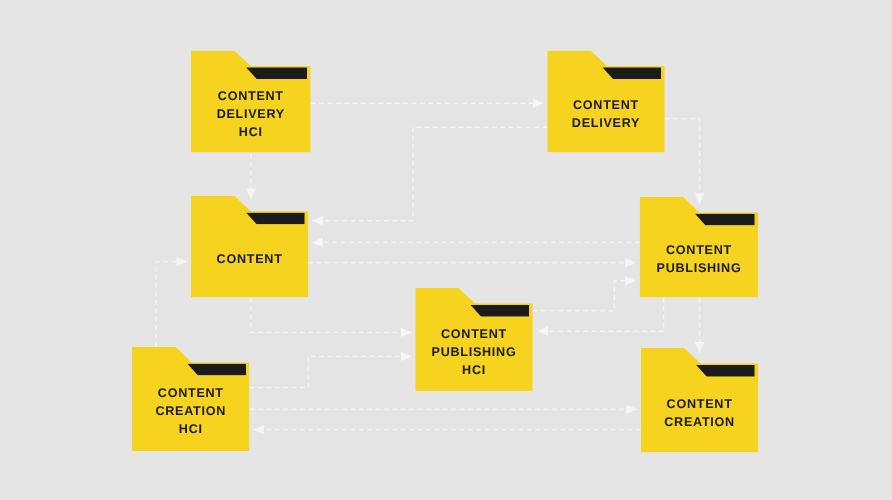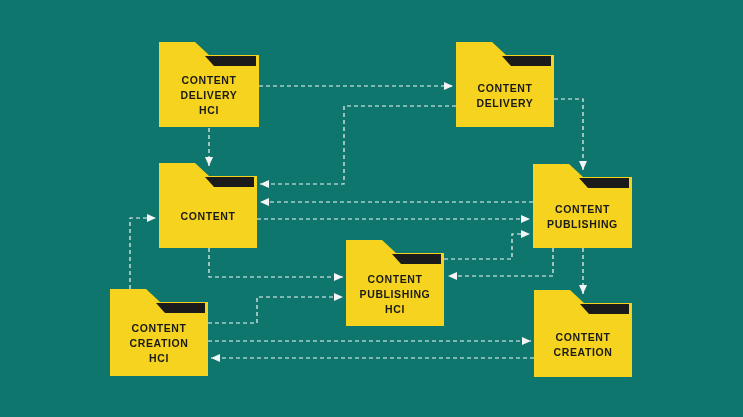--- a/index.html
+++ b/index.html
@@ -48,21 +48,21 @@
   #connector-layer {
     position: absolute;
     left: 0;
     top: 0;
     pointer-events: none;
   }
 </style>
 </head>
 <body style="background: rgb(27, 27, 27);">
 
-<div id="diagram" style="background: #0f766e;">
+<div id="diagram" style="background: #e5e5e5;">
     <div class="folder" style="left: 159px; top: 42px; width: 100px; height: 85px;">
       <div class="folder-shape" style="background: rgb(245, 211, 30);"></div>
       <div class="folder-stripe" style="background: rgb(27, 27, 27);"></div>
       <div class="folder-label" style="color: rgb(26, 26, 26);">
         <div>CONTENT</div>
         <div>DELIVERY</div>
         <div>HCI</div>
       </div>
     </div>
     <div class="folder" style="left: 456px; top: 42px; width: 98px; height: 85px;">

